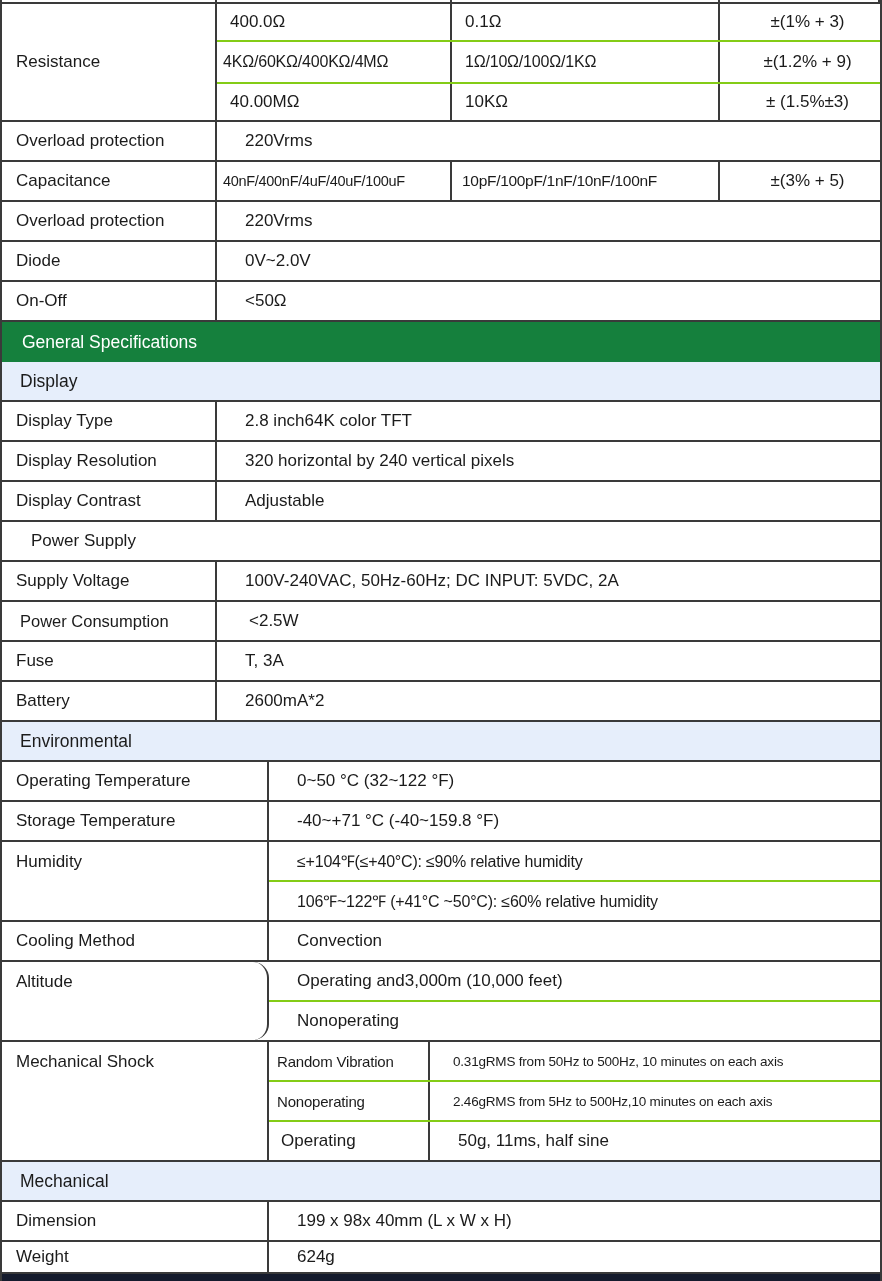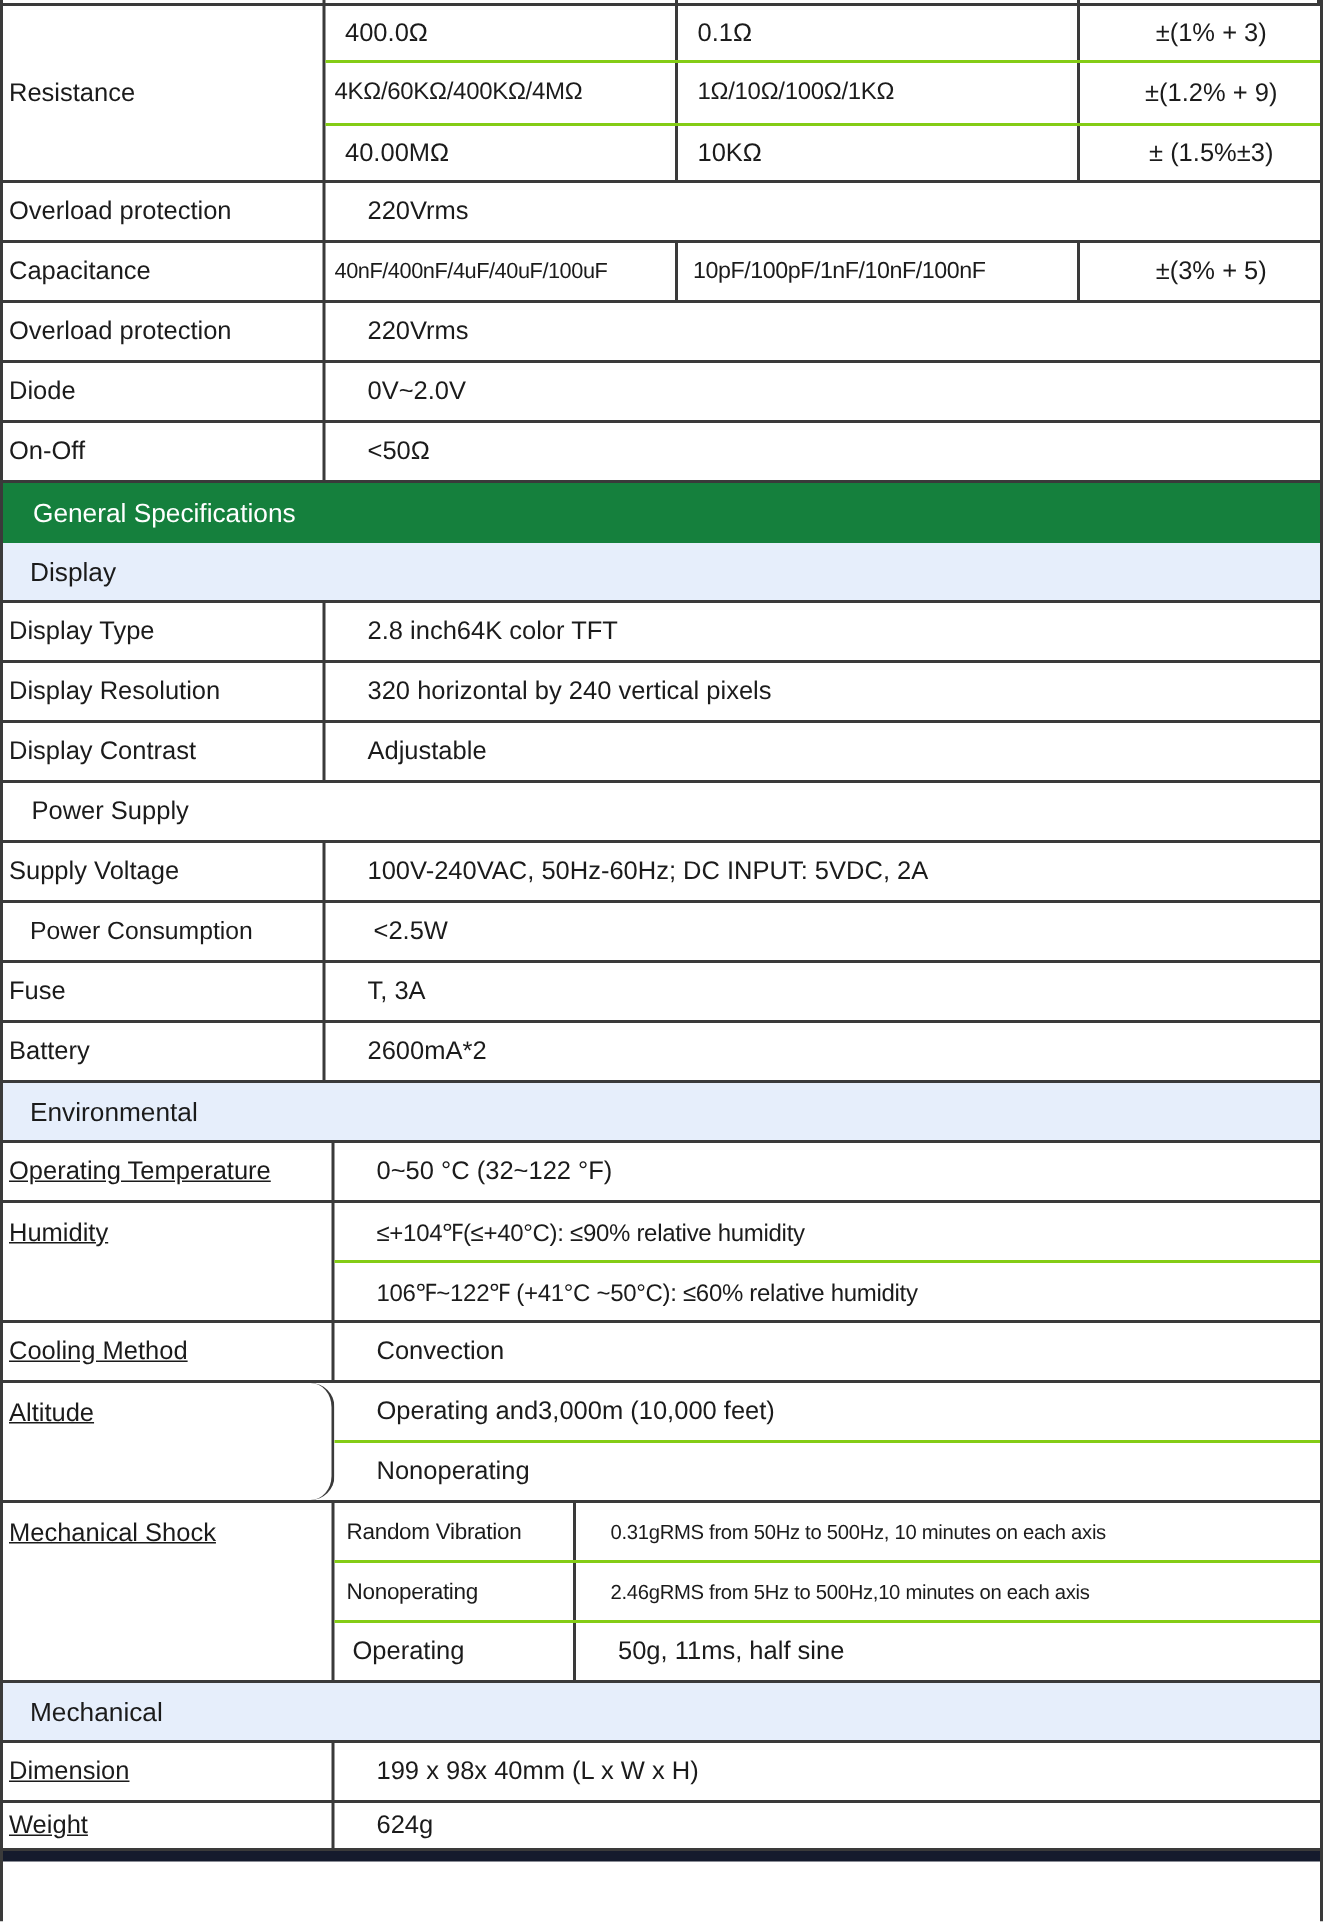--- a/index.html
+++ b/index.html
@@ -9,22 +9,22 @@
     border-left:2px solid #3a3a3a;border-right:2px solid #3a3a3a;
     display:flex;flex-direction:column;overflow:hidden;background:#fff;
   }
   .row{display:flex;box-sizing:border-box;border-bottom:2px solid #3a3a3a;flex:none;}
   .h4{height:4px;} .h40{height:40px;} .h118{height:118px;} .h80{height:80px;}
   .h120{height:120px;} .h32{height:32px;border-bottom:none;} .h7{height:7px;border-bottom:none;}
   .cell{display:flex;align-items:center;box-sizing:border-box;border-right:2px solid #3a3a3a;
         font-size:17px;white-space:nowrap;overflow:hidden;}
   .cell.last{border-right:none;margin-left:15px;}
   .c215{width:215px;flex:none;} .c235{width:235px;flex:none;} .c268{width:268px;flex:none;}
-  .c267{width:221px;flex:none;text-decoration:underline;} .c161{width:161px;flex:none;} .cfill{flex:1;}
-  .label{padding-left:4px;}
+  .c267{width:267px;flex:none;} .c161{width:161px;flex:none;} .cfill{flex:1;}
+  .label{padding-left:14px;}
   .val{padding-left:13px;}
   .center{justify-content:center;padding-left:0;}
   .cond{font-size:16px;letter-spacing:-0.2px;}
   .small{font-size:14.5px;letter-spacing:-0.3px;padding-left:6px;}
   .tiny{font-size:13.5px;letter-spacing:-0.2px;padding-left:8px;}
   .group{display:flex;box-sizing:border-box;border-bottom:2px solid #3a3a3a;flex:none;}
   .subcol{flex:1;display:flex;flex-direction:column;min-width:0;}
   .subrow{display:flex;box-sizing:border-box;border-bottom:2px solid #84cc16;flex:none;}
   .subrow.lastsub{border-bottom:none;flex:1;}
   .sr40{height:40px;} .sr38{height:38px;} .sr42{height:42px;}
@@ -132,20 +132,24 @@
     <div class="cell c215 label">Battery</div>
     <div class="cell cfill last val">2600mA*2</div>
   </div>
 
   <div class="row h40 blue-header">Environmental</div>
 
   <div class="row h40">
     <div class="cell c267 label">Operating Temperature</div>
     <div class="cell cfill last val">0~50 °C (32~122 °F)</div>
   </div>
+  <div class="row h40">
+    <div class="cell c267 label">Storage Temperature</div>
+    <div class="cell cfill last val">-40~+71 °C (-40~159.8 °F)</div>
+  </div>
 
   <div class="group h80">
     <div class="cell c267 label" style="align-items:flex-start;padding-top:10px;">Humidity</div>
     <div class="subcol">
       <div class="subrow sr40">
         <div class="cell cfill last val cond">≤+104℉(≤+40°C): ≤90% relative humidity</div>
       </div>
       <div class="subrow lastsub">
         <div class="cell cfill last val cond">106℉~122℉ (+41°C ~50°C): ≤60% relative humidity</div>
       </div>

